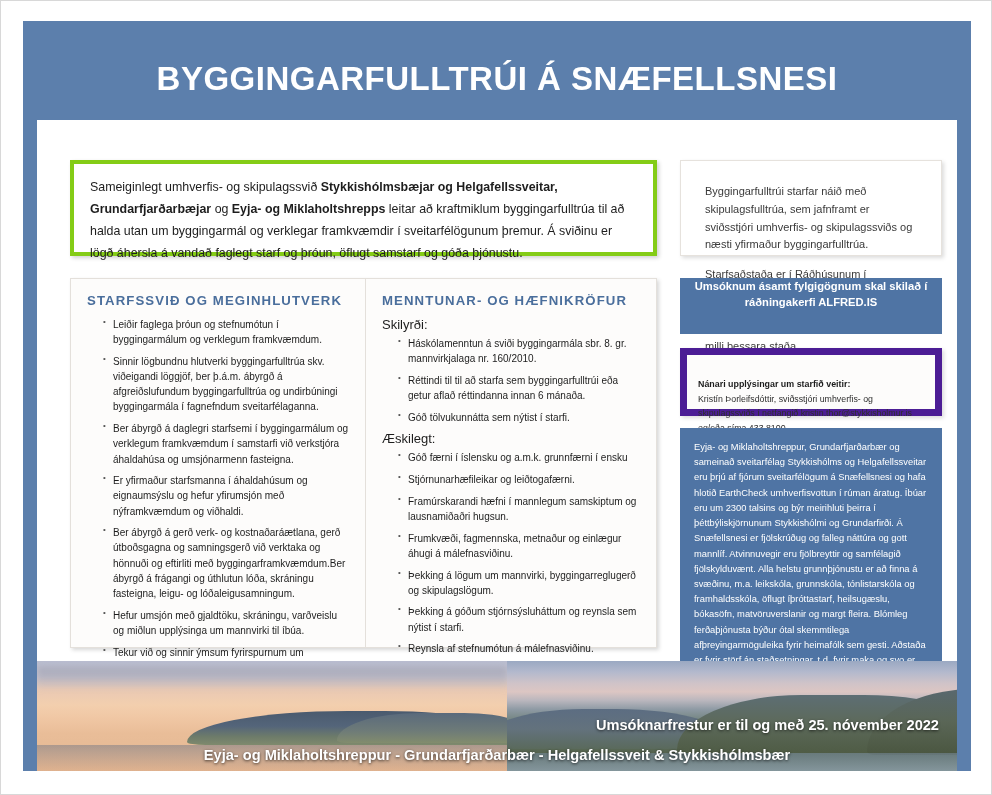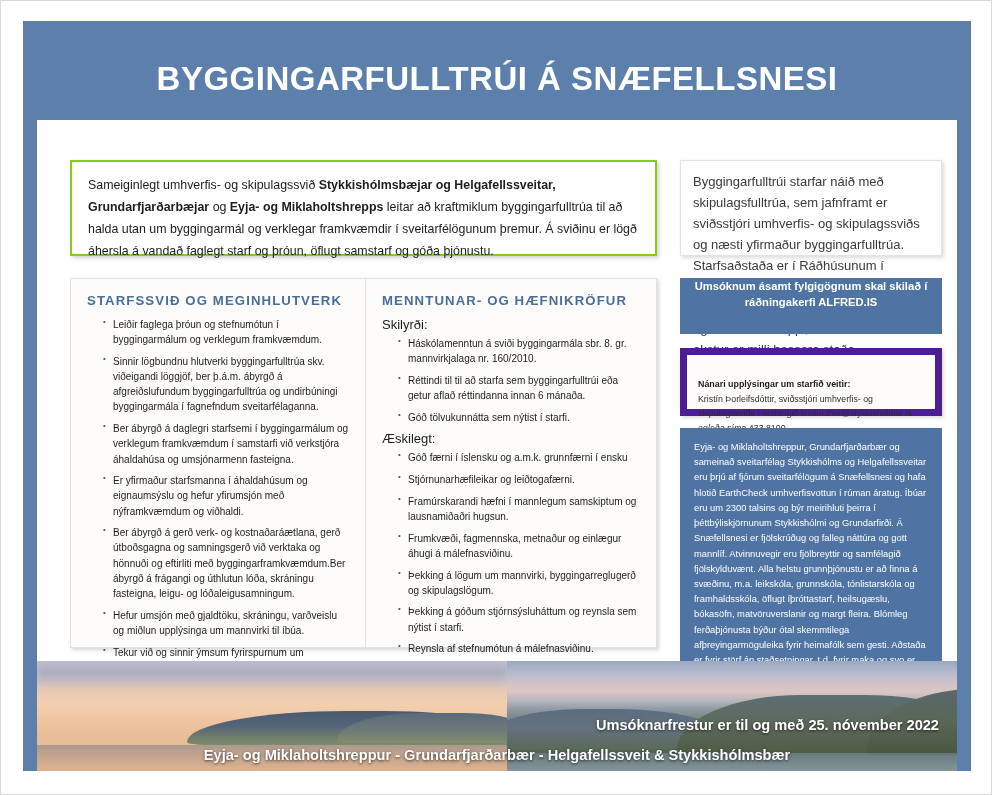--- a/index.html
+++ b/index.html
@@ -66,21 +66,21 @@
   }
 
   
   .intro-card {
     position: absolute;
     left: 33px;
     top: 40px;
     width: 587px;
     height: 96px;
     background: #ffffff;
-    border: 2px solid #84cc16;
+    border: 4px solid #84cc16;
     box-shadow: 2px 2px 4px rgba(0,0,0,0.18);
     box-sizing: border-box;
     padding: 12px 16px 0 16px;
   }
   .intro-text {
     font-size: 12.4px;
     line-height: 1.78;
     color: #1d1d1d;
     margin: 0;
   }
@@ -93,24 +93,24 @@
     top: 40px;
     width: 262px;
     height: 96px;
     background: #ffffff;
     border: 1px solid #e6e2dd;
     box-shadow: 2px 2px 4px rgba(0,0,0,0.14);
     box-sizing: border-box;
     padding: 10px 12px;
   }
   .sidecard-text {
-    font-size: 13px;
+    font-size: 11px;
     line-height: 1.62;
     color: #3a3a3a;
-    margin: 0;
+    margin: 12px;
   }
 
   
   .cols-card {
     position: absolute;
     left: 33px;
     top: 158px;
     width: 587px;
     height: 370px;
     background: #fdfcfb;

